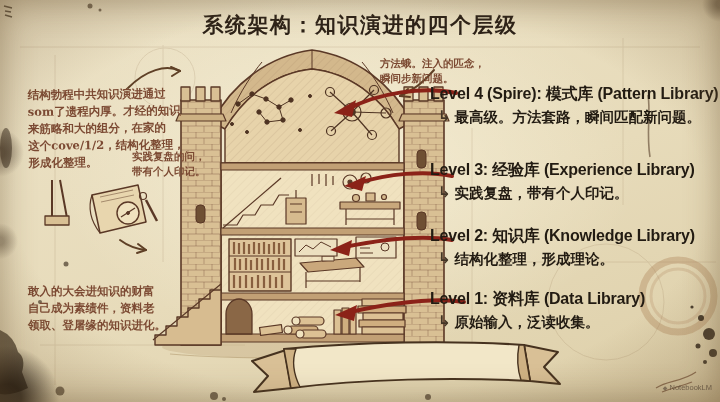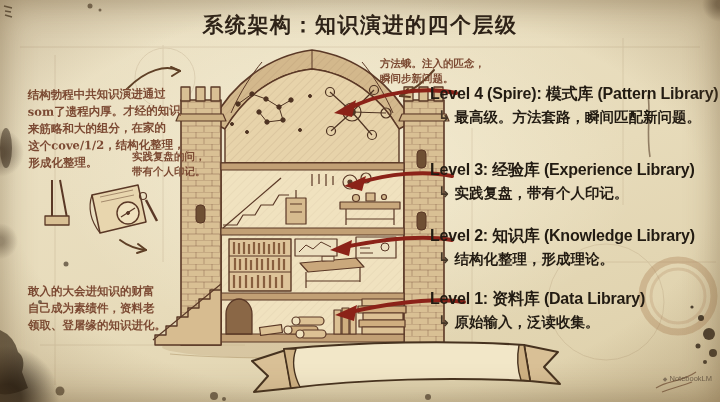--- a/index.html
+++ b/index.html
@@ -35,21 +35,21 @@
     font-family:"DejaVu Serif","Liberation Serif",serif;
     font-size:11.5px;line-height:17px;font-weight:bold;
   }
   .note-small{font-size:10.5px;line-height:15px;}
   #watermark-zhihu{
     right:28px;top:356px;z-index:7;font-size:19px;letter-spacing:1px;
     color:rgba(248,246,238,.88);text-shadow:0 0 3px rgba(110,90,60,.35);
     font-weight:bold;
   }
   #watermark-nblm{
-    right:8px;top:374px;z-index:7;font-size:7.5px;color:rgba(75,60,45,.7);
+    right:8px;top:383px;z-index:7;font-size:7.5px;color:rgba(75,60,45,.7);
     display:flex;align-items:center;gap:2px;
   }
   .nblm-dot{font-size:6px;color:rgba(90,75,60,.65);}
   svg{position:absolute;inset:0;z-index:3;}
 </style>
 </head>
 <body>
 
 <div id="stage">
 

